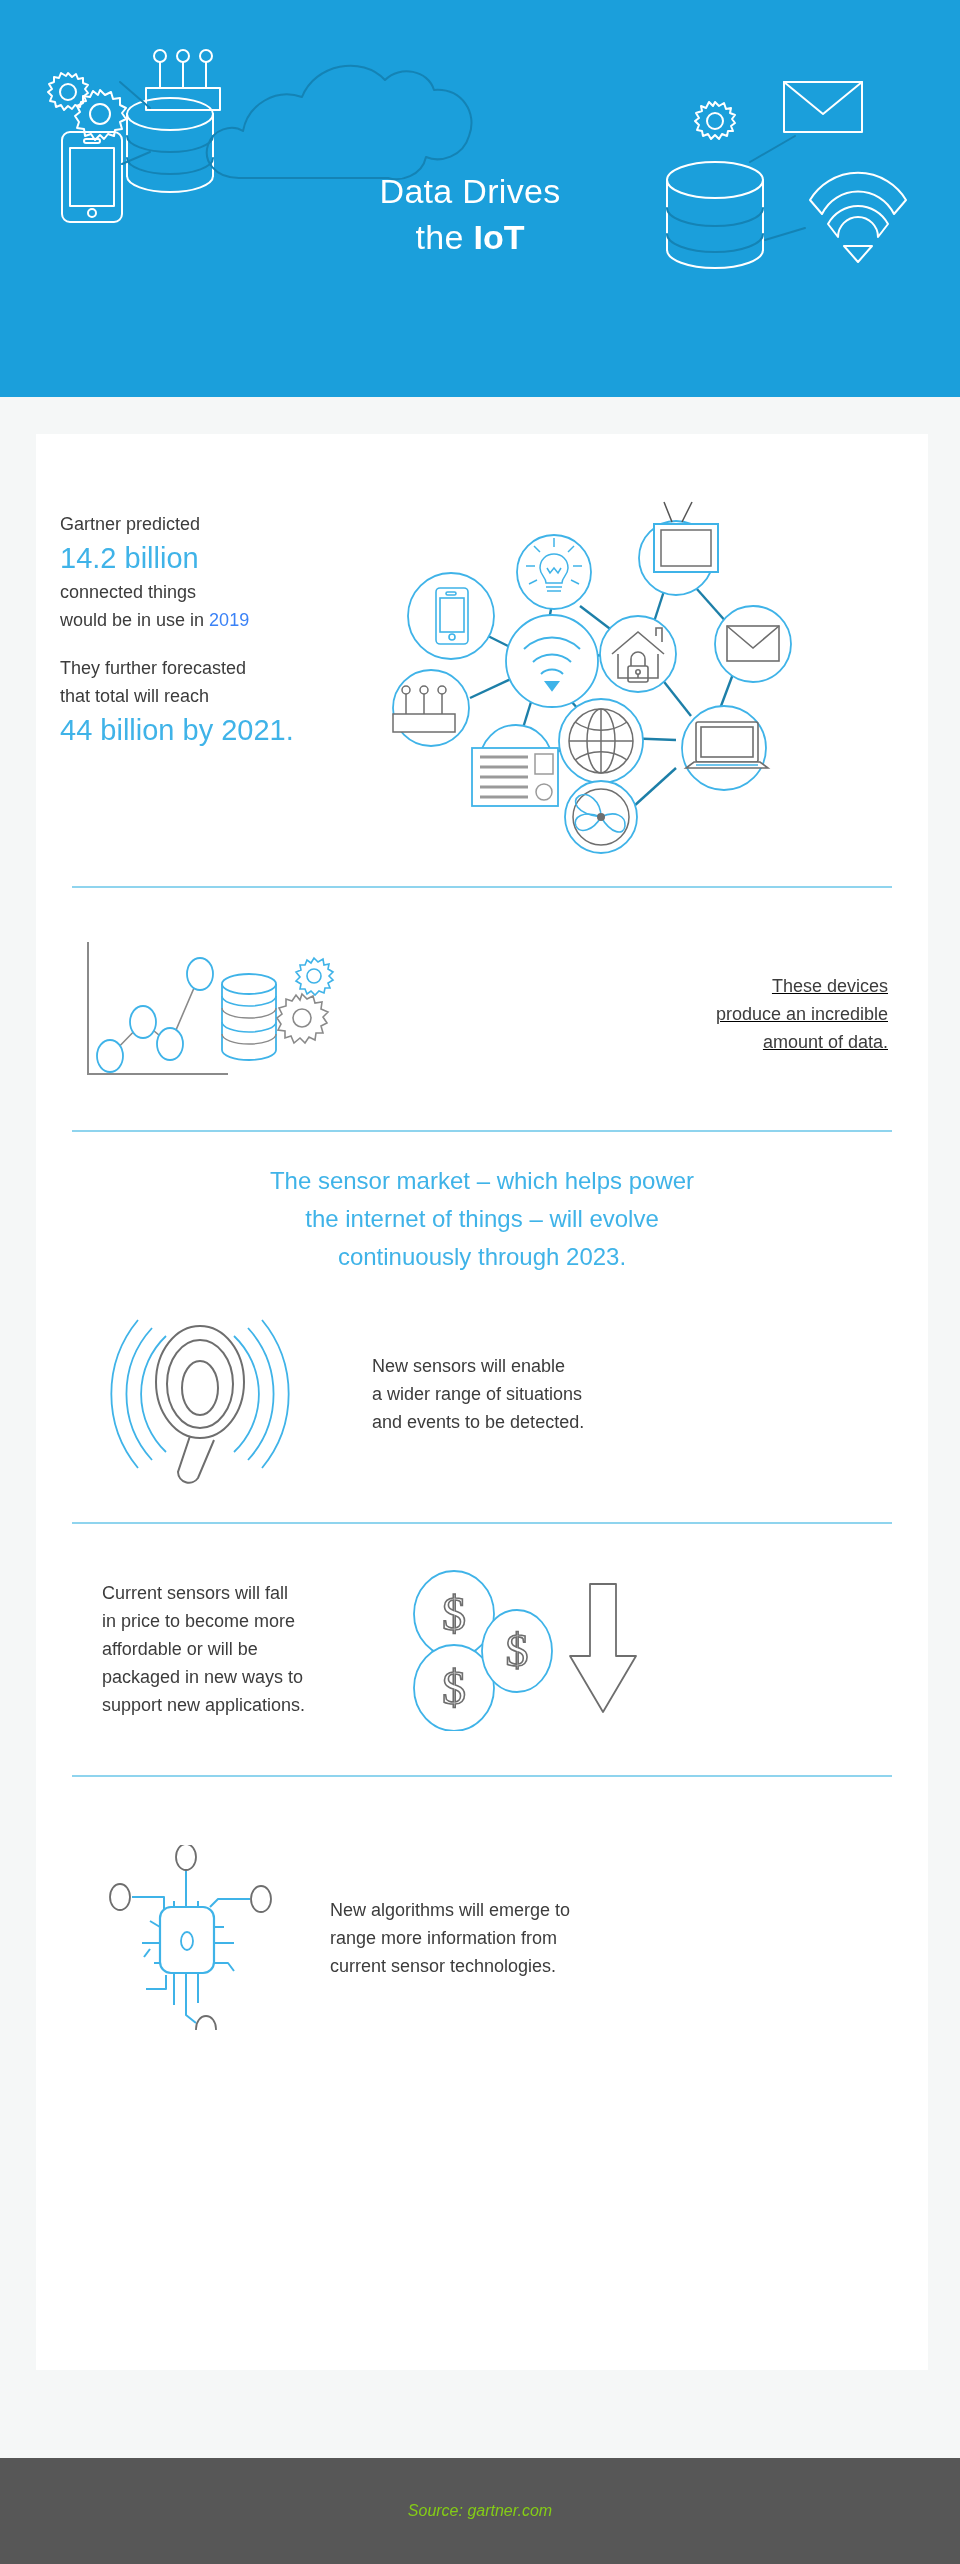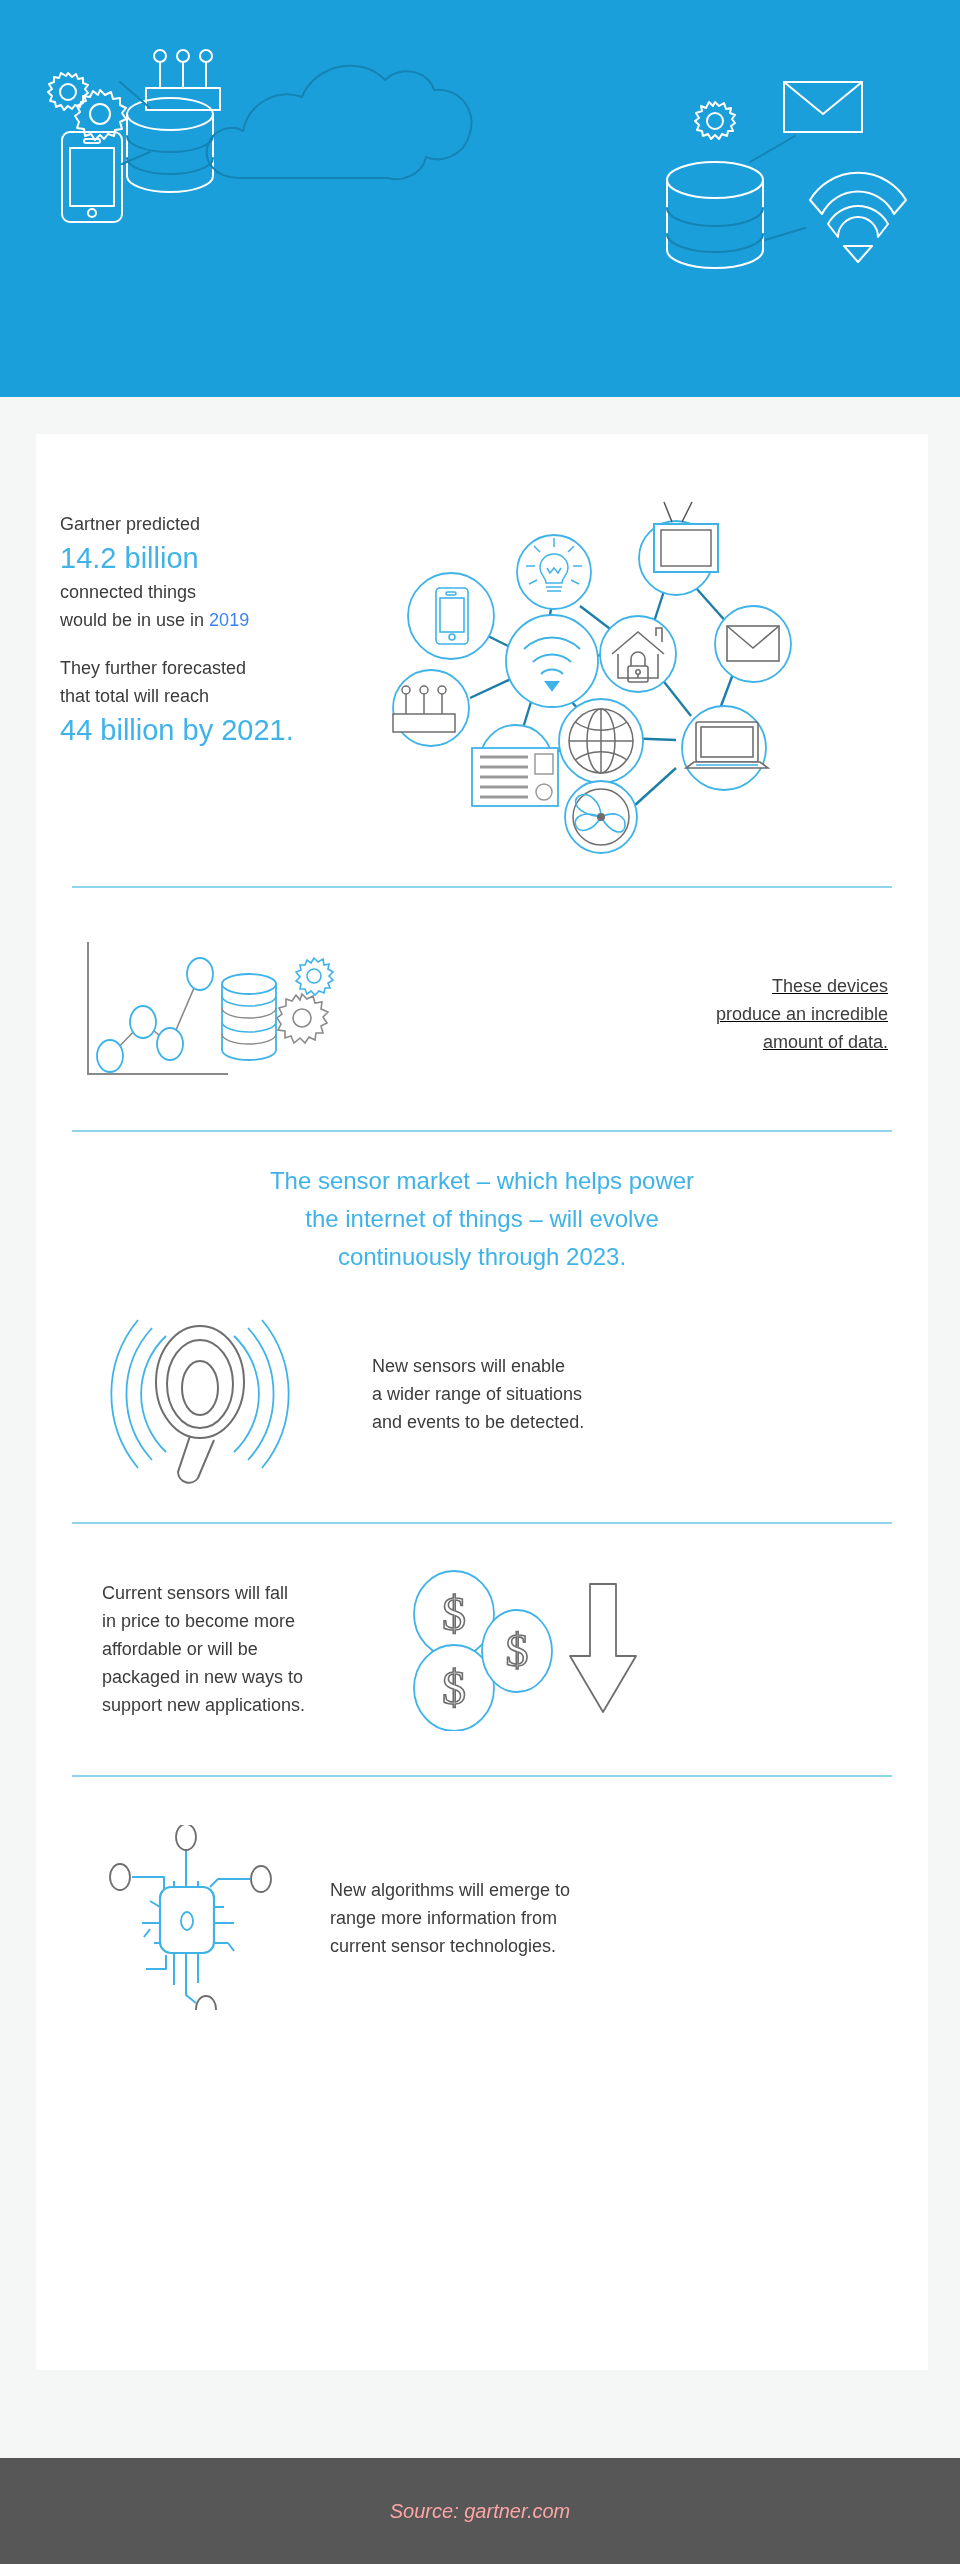--- a/index.html
+++ b/index.html
@@ -105,22 +105,22 @@
     left: 0;
     top: 2458px;
     width: 960px;
     height: 106px;
     background: #575757;
     display: flex;
     align-items: center;
     justify-content: center;
   }
   .footer-text {
-    color: #fca5a5;
-    font-size: 20px;
+    color: #84cc16;
+    font-size: 16px;
     font-style: italic;
     font-family: "Liberation Sans", sans-serif;
     font-weight: 300;
   }
 </style>
 </head>
 <body>
 
 <div class="page">
 
@@ -204,20 +204,24 @@
         </g>
 
         <g transform="translate(810,190)">
           <path d="M0 10 A56 56 0 0 1 96 10 L84 24 A40 40 0 0 0 12 24 Z"></path>
           <path d="M18 34 A34 34 0 0 1 78 34 L68 47 A20 20 0 0 0 28 47 Z"></path>
           <path d="M34 56 L62 56 L48 72 Z"></path>
         </g>
       </g>
     </svg>
 
+    <div class="hero-title">
+      <span class="line1">Data Drives</span>
+      <span class="line2"><span>the </span><span class="iot">IoT</span></span>
+    </div>
   </div>
 
   <div class="card">
 
     <div class="section" style="padding-top:42px;">
       <div class="sec-row" style="align-items:flex-start;">
         <div class="txt" style="width:330px; padding-left:24px; padding-top:34px;">
           <span>Gartner predicted</span>
           <span class="big-blue">14.2 billion</span>
           <span>connected things</span><br>
@@ -519,21 +523,21 @@
             <g stroke="#6e6e6e" stroke-width="1.8" fill="#fff" stroke-linejoin="round">
               <path d="M178 18 L204 18 L204 90 L224 90 L191 146 L158 90 L178 90 Z"></path>
             </g>
           </svg>
         </div>
       </div>
     </div>
 
     <div class="divider"></div>
 
-    <div class="section" style="padding:48px 0 50px;">
+    <div class="section" style="padding:48px 0 50px;margin-top:20px;">
       <div class="sec-row">
         <div class="illus" style="margin-left:62px;">
           <svg width="210" height="185" viewBox="0 0 210 185" fill="none">
 
             <g stroke="#3fb3e8" stroke-width="2" fill="none" stroke-linejoin="round">
 
               <path d="M88 18 L88 62"></path>
 
               <path d="M34 52 L66 52 L66 68"></path>
 

